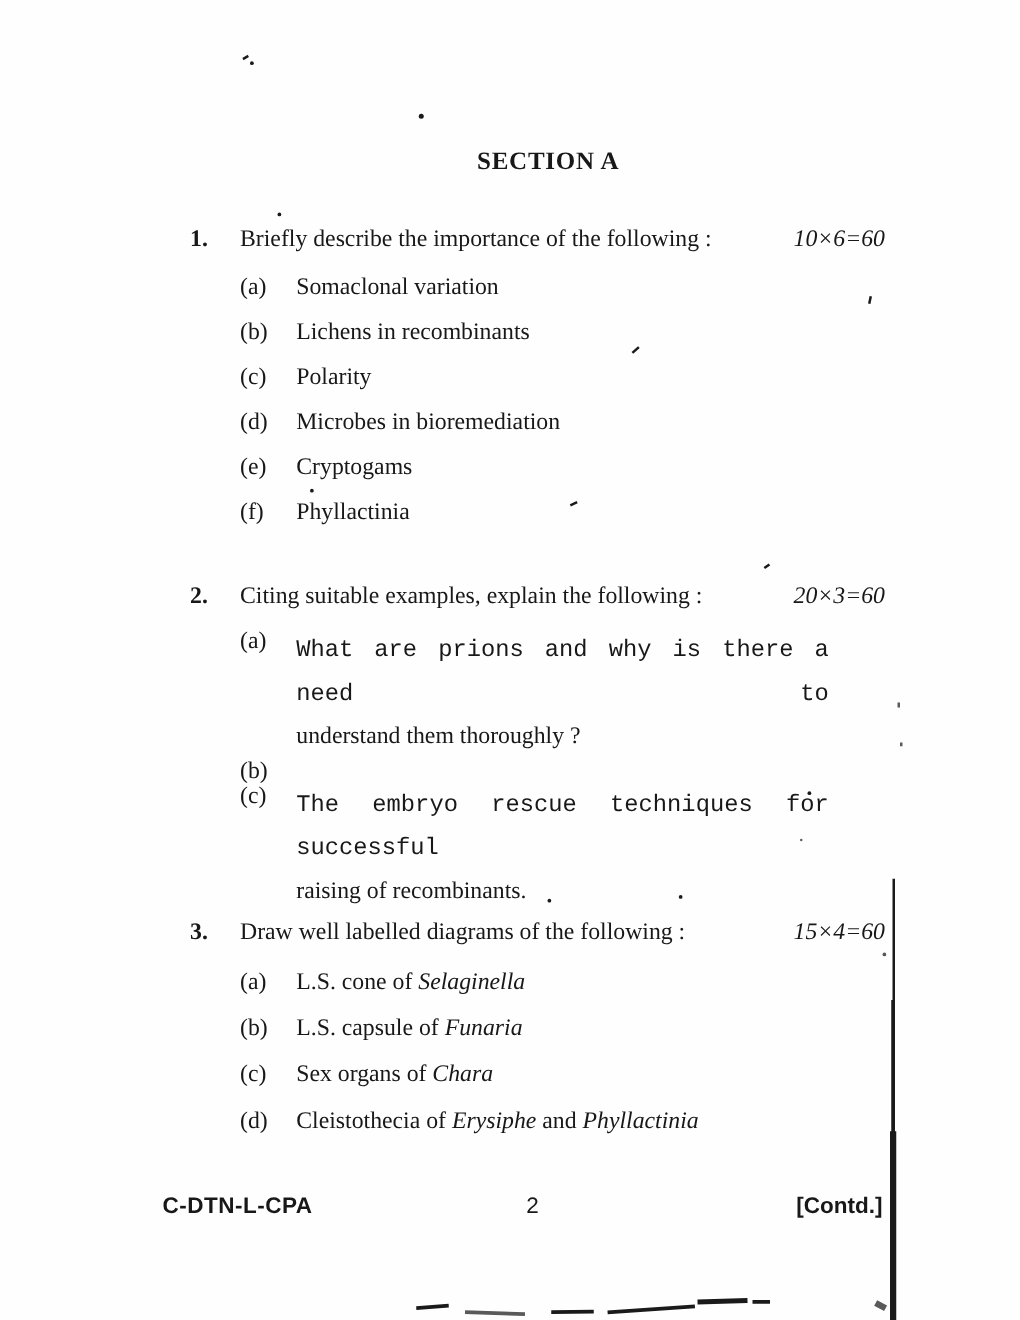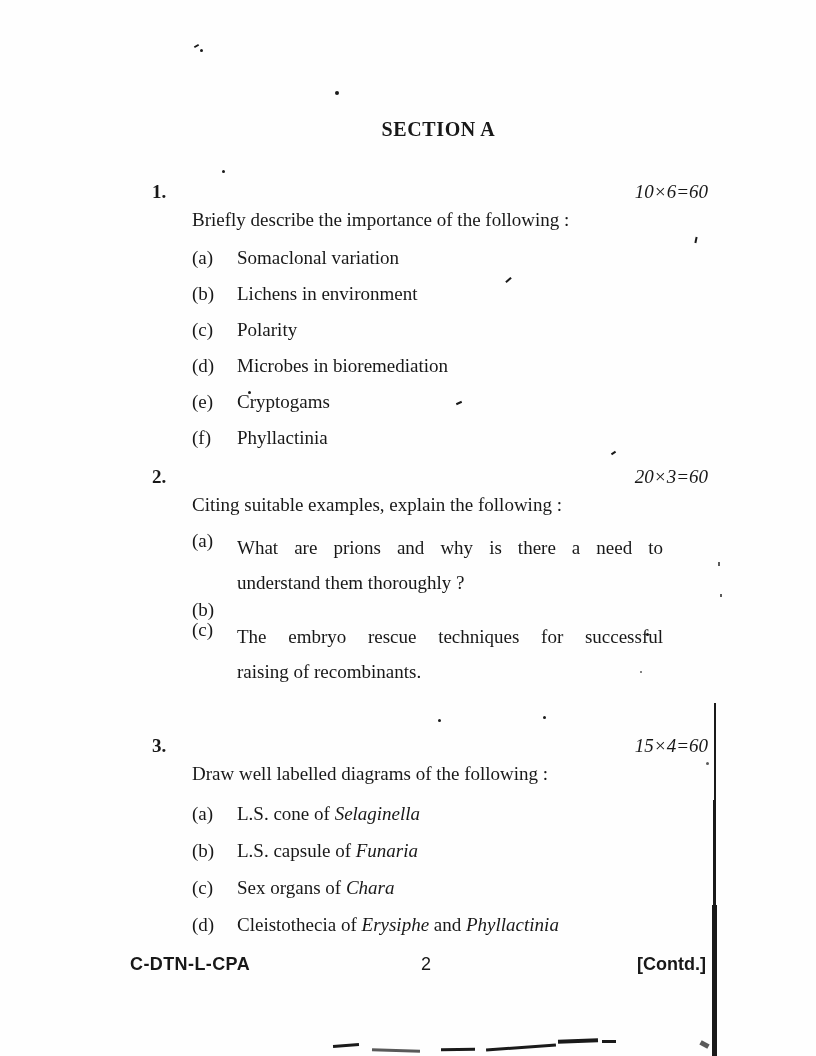--- a/index.html
+++ b/index.html
@@ -14,35 +14,35 @@
     position:absolute; top:119px; left:48px; right:0;
     text-align:center; font-weight:bold; font-size:20px;
     letter-spacing:0.6px; line-height:20px;
   }
   .question { position:absolute; left:152px; width:556px; }
   .q1 { top:182px; }
   .q2 { top:467px; }
   .q3 { top:736px; }
   .q-header { display:flex; line-height:20px; }
   .q-num { width:40px; flex:0 0 40px; font-weight:bold; }
-  .q-prompt { white-space:nowrap;margin-top:28px; }
+  .q-prompt { white-space:nowrap; }
   .q-marks { margin-left:auto; font-style:italic; white-space:nowrap; }
   .q-items { margin-left:40px; }
   .q1 .q-items { margin-top:18px; }
   .q2 .q-items { margin-top:16px; }
   .q3 .q-items { margin-top:20px; }
   .item { display:flex; line-height:20px; }
   .q1 .item, .q3 .item { margin-bottom:16px; }
   .q3 .item { margin-bottom:17px; }
   .item-label { width:45px; flex:0 0 45px; }
   .item-text { flex:1; }
   .item-lines { width:426px; }
   .q2 .item { margin-bottom:0; }
   .q2 .line { line-height:34.5px; }
-  .justify { text-align:justify; text-align-last:justify; }
+  .justify { text-align:justify; text-align-last:justify;font-family:Liberation Mono, monospace; }
   .species { font-style:italic;text-align:center; }
   .footer {
     position:absolute; top:955px; left:130px; width:576px;
     font-family:"Liberation Sans","DejaVu Sans",sans-serif;
     font-size:18px; line-height:18px;
   }
   .footer-left { position:absolute; left:0; font-weight:600; letter-spacing:0.4px; }
   .footer-center { position:absolute; left:50%; transform:translateX(-50%); margin-left:8px; }
   .footer-right { position:absolute; right:0; font-weight:600; }
   
@@ -63,21 +63,21 @@
       <span class="q-prompt">Briefly describe the importance of the following :</span>
       <span class="q-marks">10×6=60</span>
     </div>
     <div class="q-items">
       <div class="item">
         <span class="item-label">(a)</span>
         <span class="item-text">Somaclonal variation</span>
       </div>
       <div class="item">
         <span class="item-label">(b)</span>
-        <span class="item-text">Lichens in environment</span>
+        <span class="item-text">Lichens in recombinants</span>
       </div>
       <div class="item">
         <span class="item-label">(c)</span>
         <span class="item-text">Polarity</span>
       </div>
       <div class="item">
         <span class="item-label">(d)</span>
         <span class="item-text">Microbes in bioremediation</span>
       </div>
       <div class="item">

